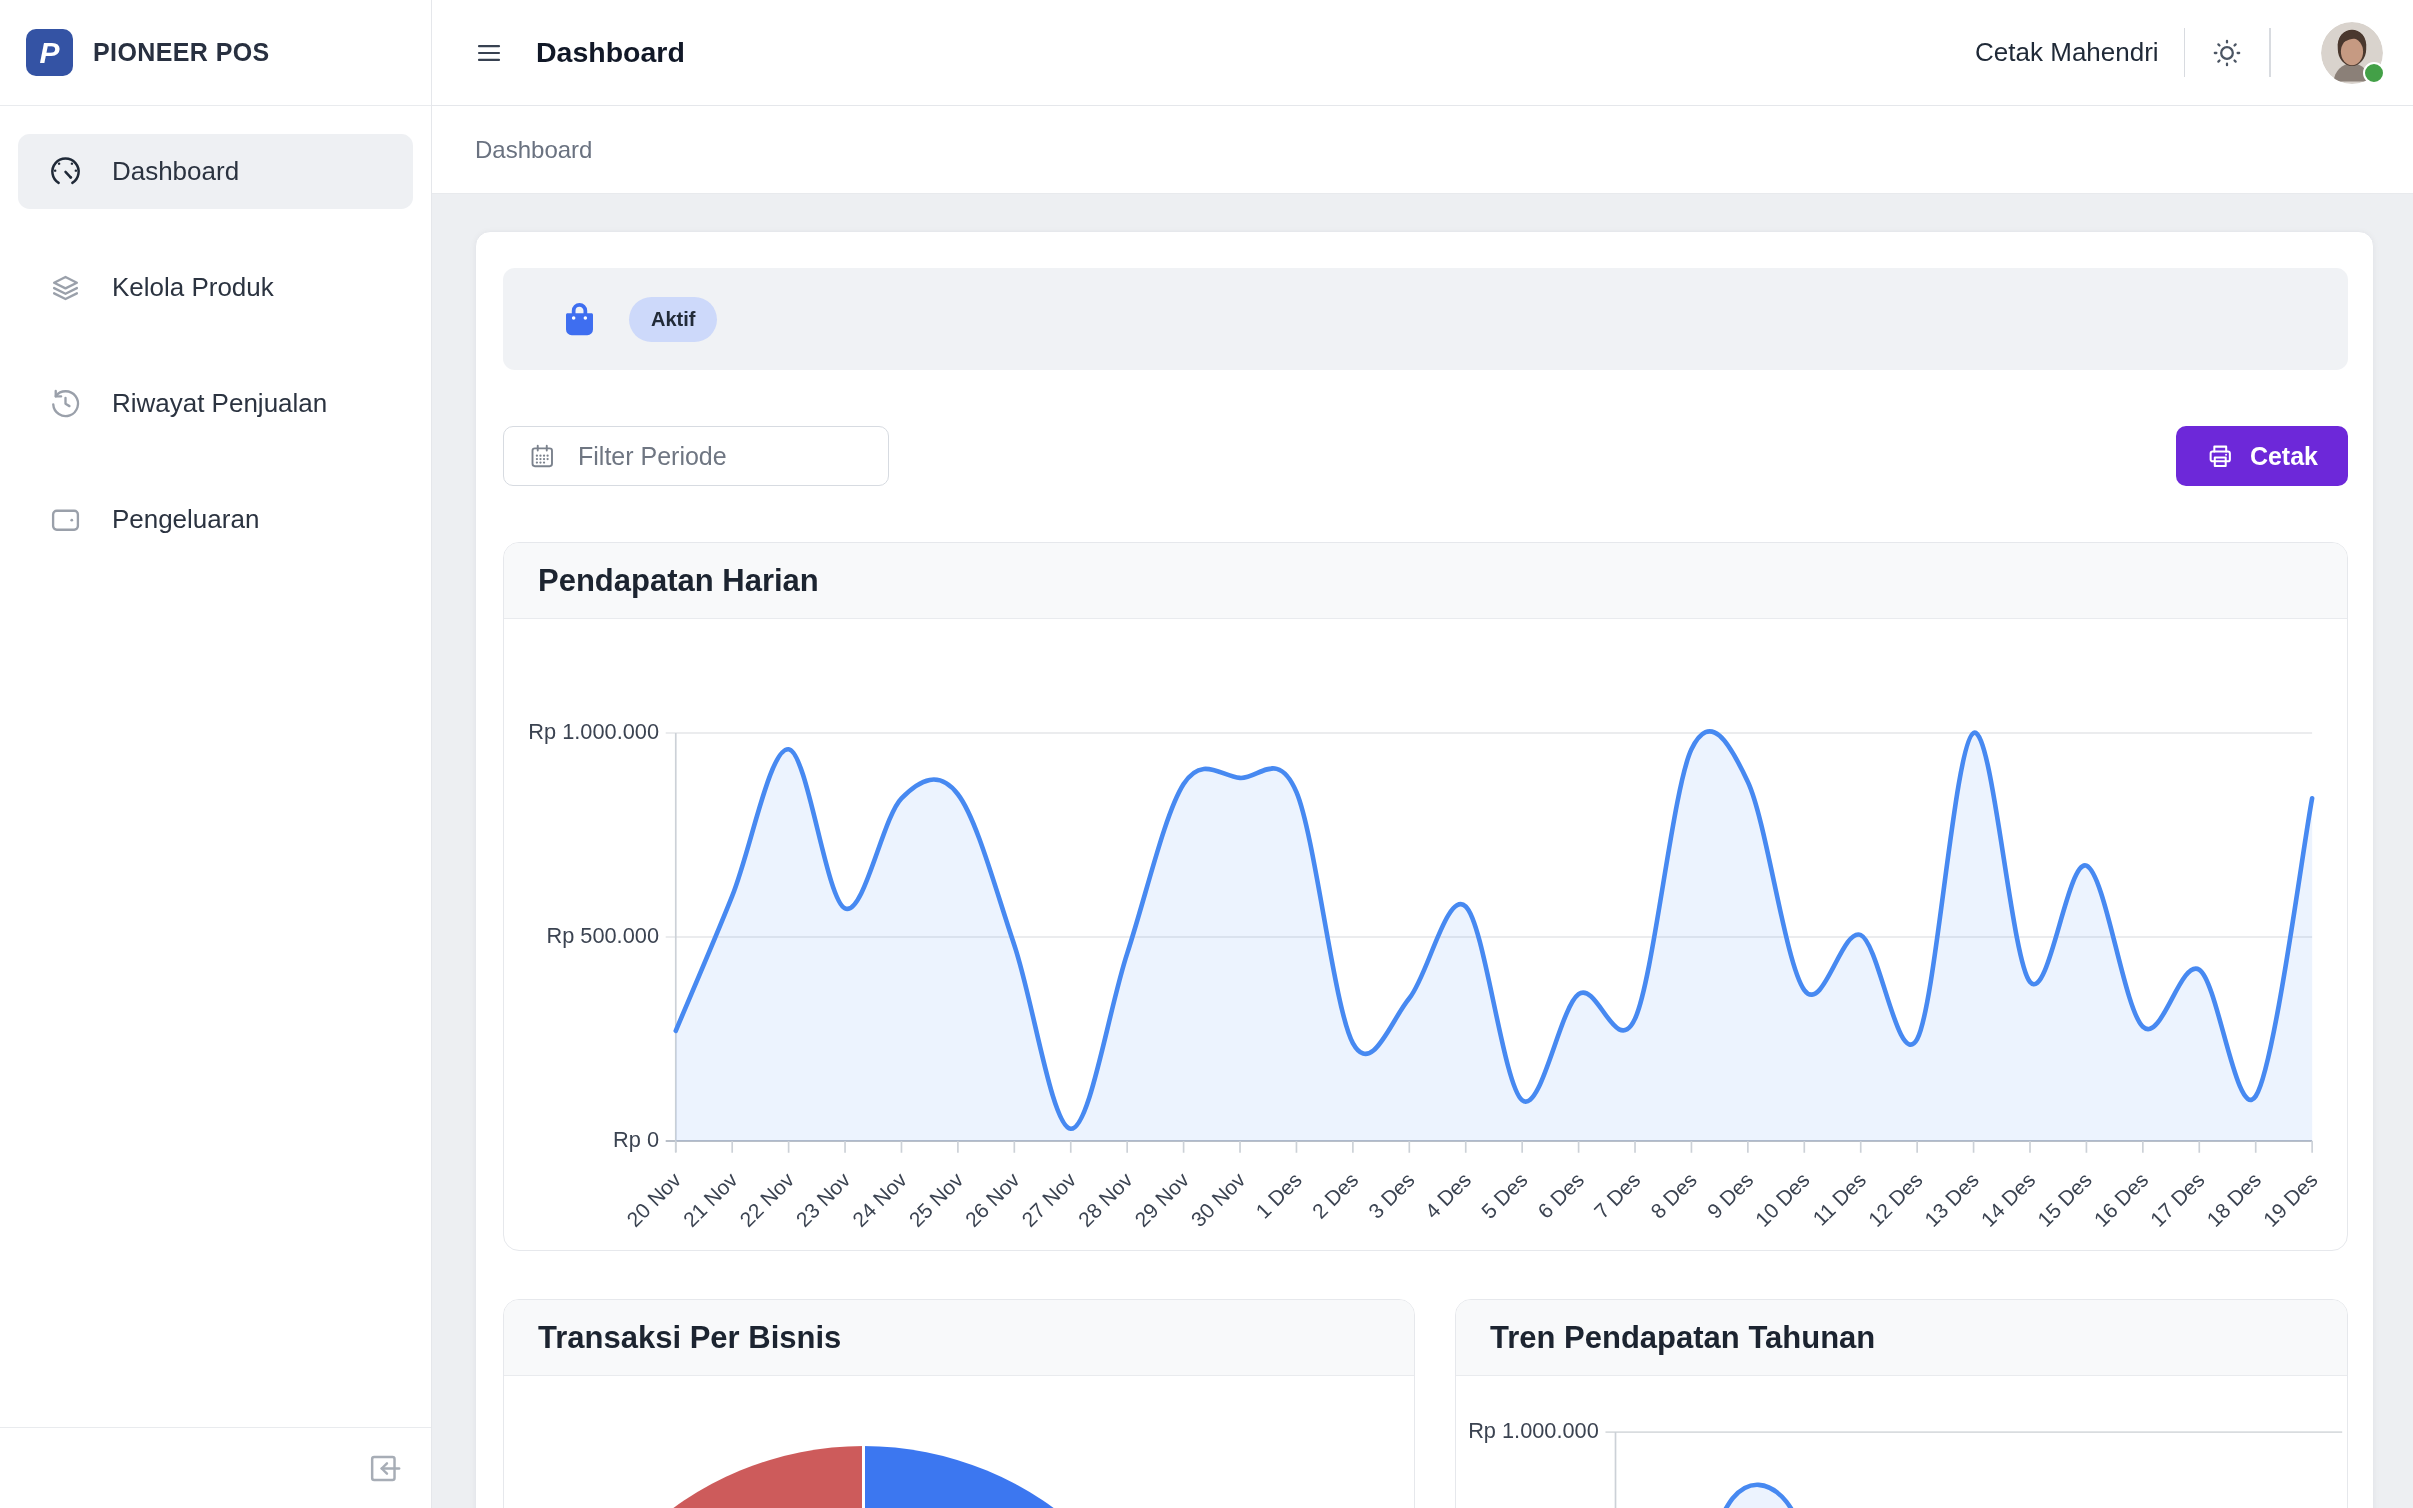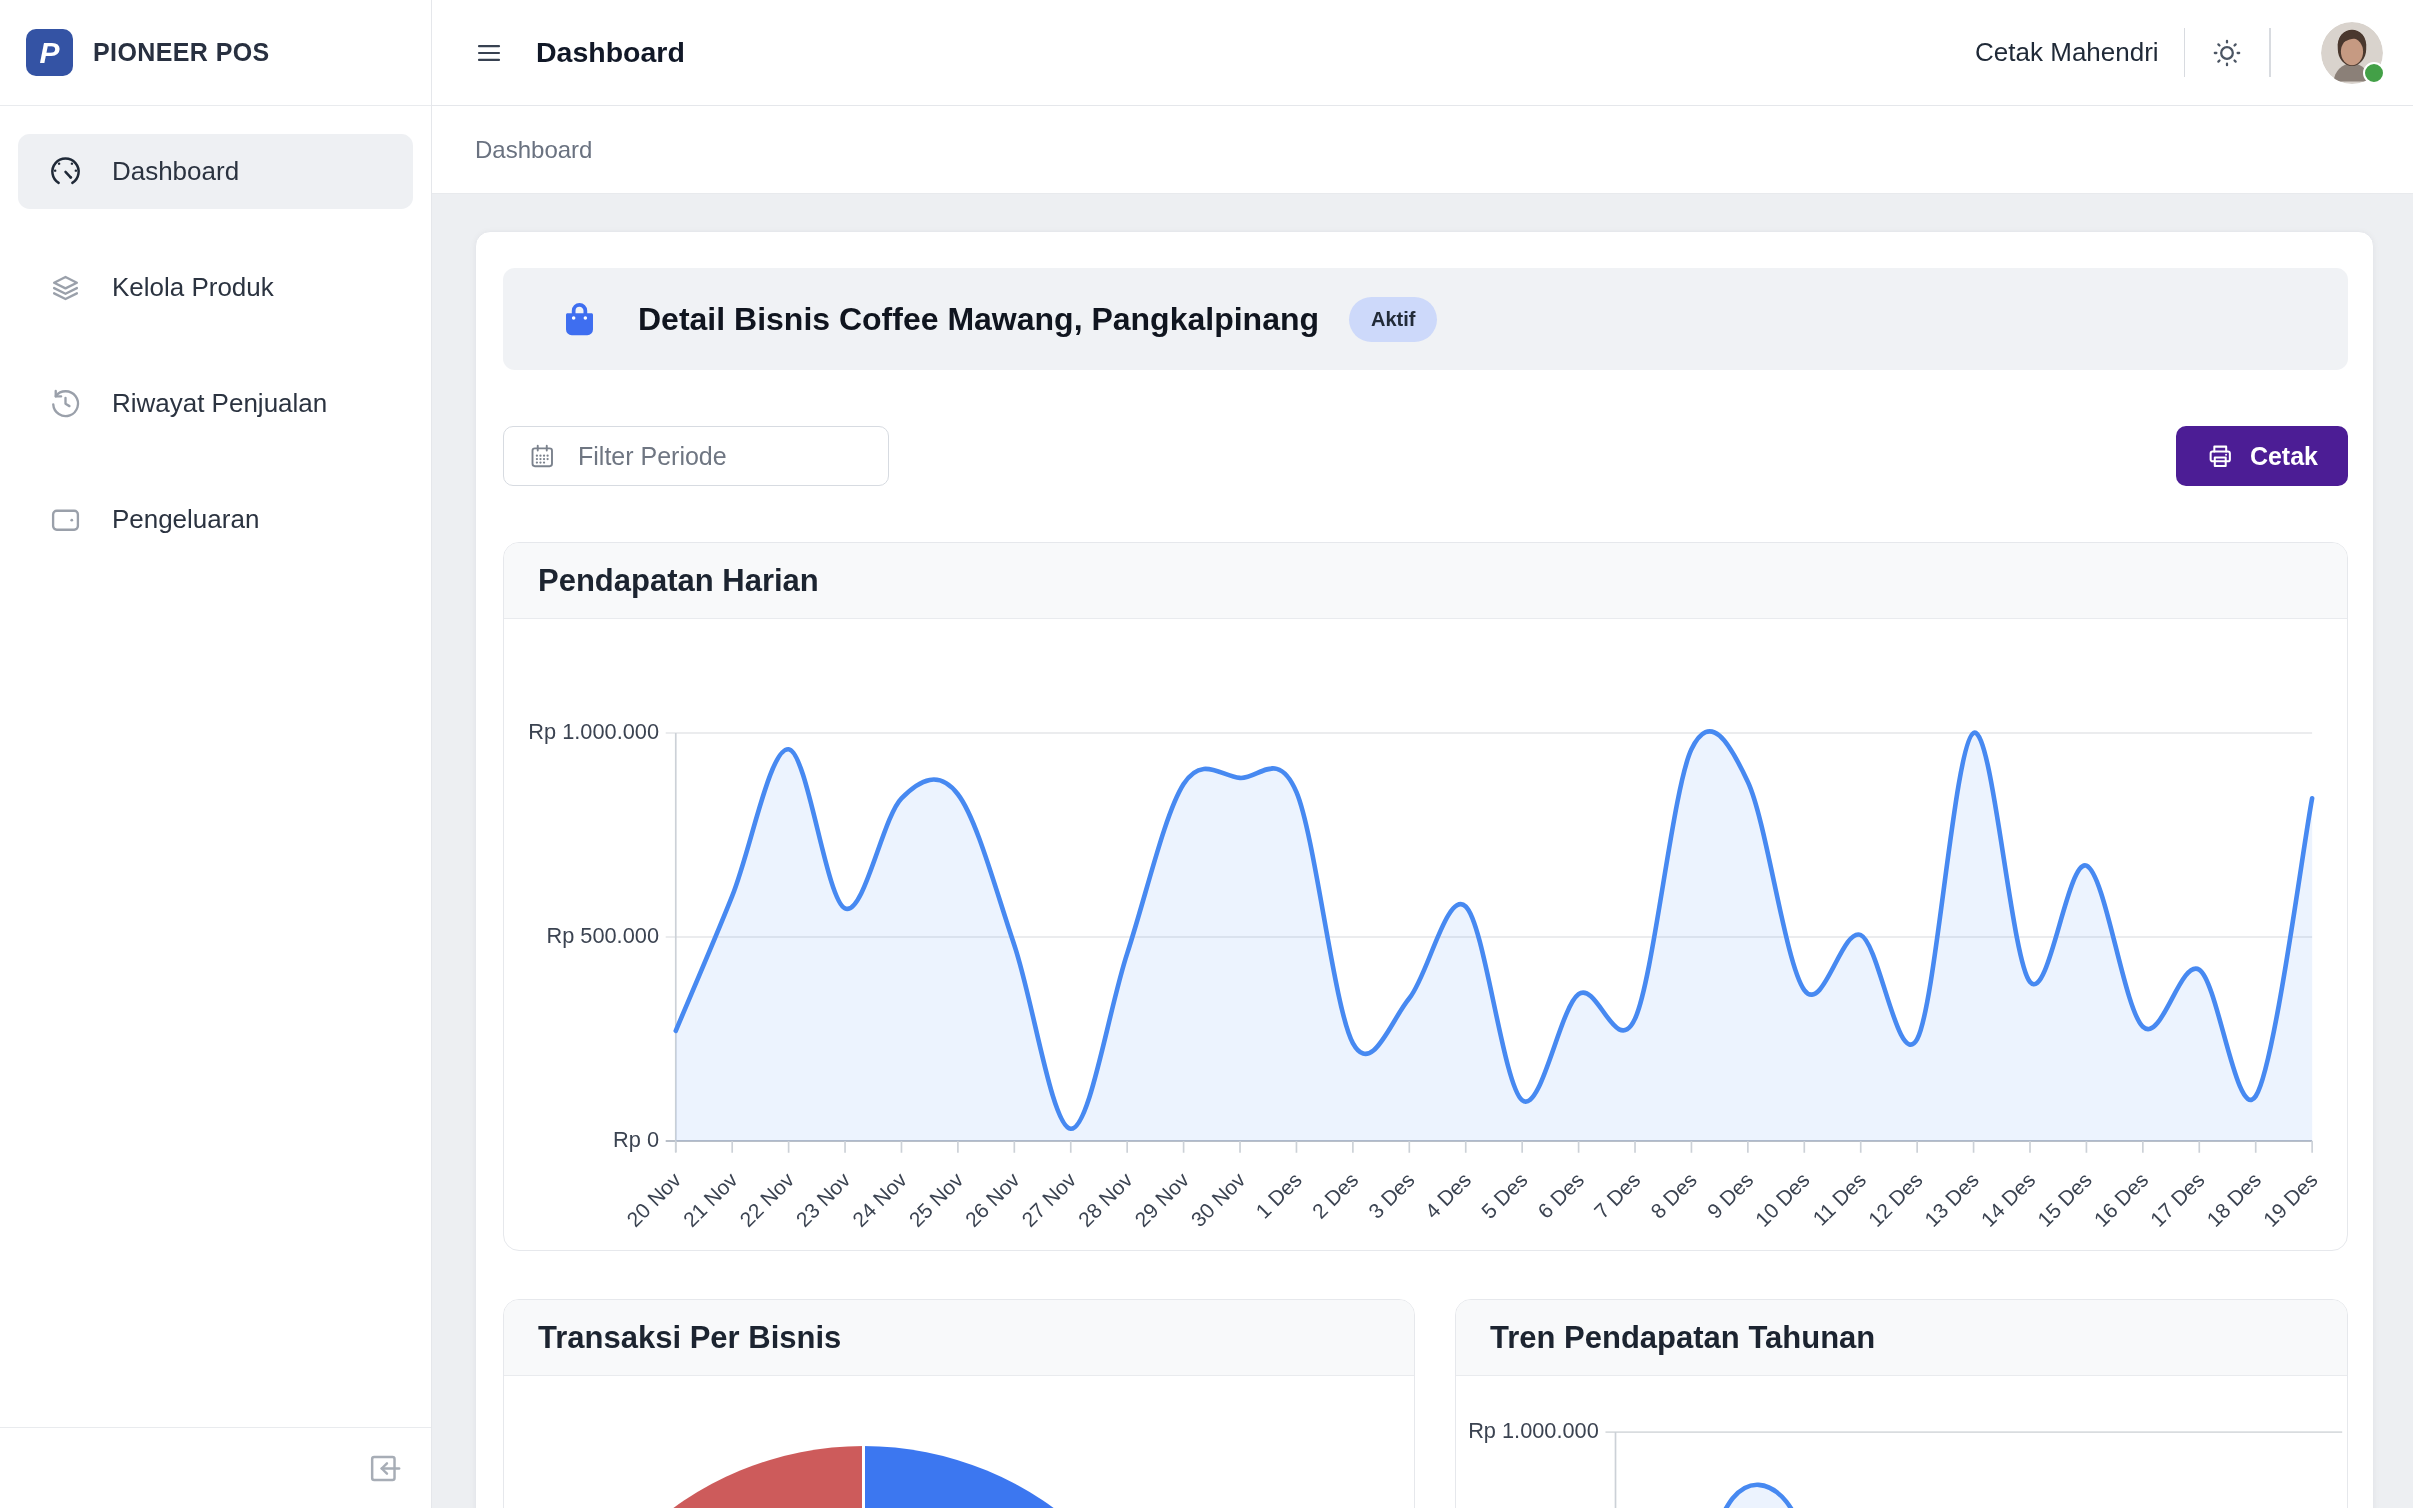--- a/index.html
+++ b/index.html
@@ -173,34 +173,33 @@
     <div class="content">
       <div class="outer-card">
 
         <div class="banner">
           <div class="bag-icon" id="bag-icon" style="color: rgb(62, 110, 240);"><svg viewBox="0 0 24 24">
                 <path fill="none" stroke="currentColor" stroke-width="2.3" d="M8.4 10.6V6.6a3.6 3.6 0 0 1 7.2 0v4"></path>
                 <path fill="currentColor" d="M4.6 8.1h14.8c.5 0 .9.4.9.9v9.2a3.5 3.5 0 0 1-3.5 3.5H7.2a3.5 3.5 0 0 1-3.5-3.5V9c0-.5.4-.9.9-.9Z"></path>
                 <circle cx="8.4" cy="11.1" r="1.1" fill="#fff"></circle>
                 <circle cx="15.6" cy="11.1" r="1.1" fill="#fff"></circle>
               </svg></div>
-          <div class="banner-title">Detail Bisnis Coffee Mawang, Pangkalpinang</div>
           <div class="badge" style="background: rgb(205, 217, 250);">Aktif</div>
         </div>
 
         <div class="toolbar">
           <div class="filter-btn">
             <span class="cicon" id="calendar-icon"><svg viewBox="0 0 24 24" fill="none" stroke="currentColor" stroke-width="1.6" stroke-linecap="round" stroke-linejoin="round">
                   <rect x="3.8" y="5.4" width="16.4" height="15" rx="2"></rect>
                   <path d="M8.2 3.2v4M15.8 3.2v4"></path>
                   <path stroke-width="1.9" d="M7.5 11.5h.01M10.5 11.5h.01M13.5 11.5h.01M16.5 11.5h.01M7.5 14.4h.01M10.5 14.4h.01M13.5 14.4h.01M16.5 14.4h.01M7.5 17.3h.01M10.5 17.3h.01M13.5 17.3h.01"></path>
                 </svg></span>
             <span class="filter-label">Filter Periode</span>
           </div>
-          <button class="print-btn" style="background: #4c1d95;">
+          <button class="print-btn" style="background: #6d28d9;">
             <span class="picon" id="printer-icon"><svg viewBox="0 0 24 24" fill="none" stroke="currentColor" stroke-width="1.7" stroke-linecap="round" stroke-linejoin="round">
                   <path d="M7 8V3.9h10V8"></path>
                   <rect x="3.9" y="8" width="16.2" height="8.3" rx="1.6"></rect>
                   <rect x="7.4" y="13.1" width="9.2" height="7.1"></rect>
                   <circle cx="16.9" cy="10.7" r="0.85" fill="currentColor" stroke="none"></circle>
                 </svg></span>
             <span class="print-label">Cetak</span>
           </button>
         </div>
 

